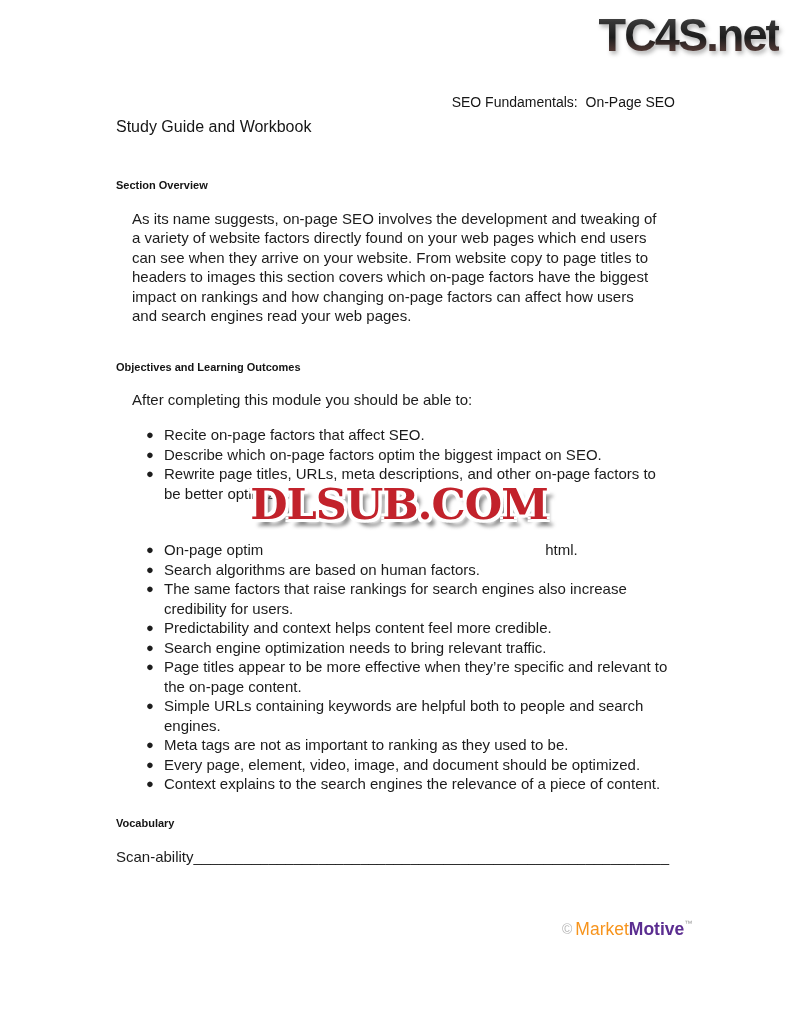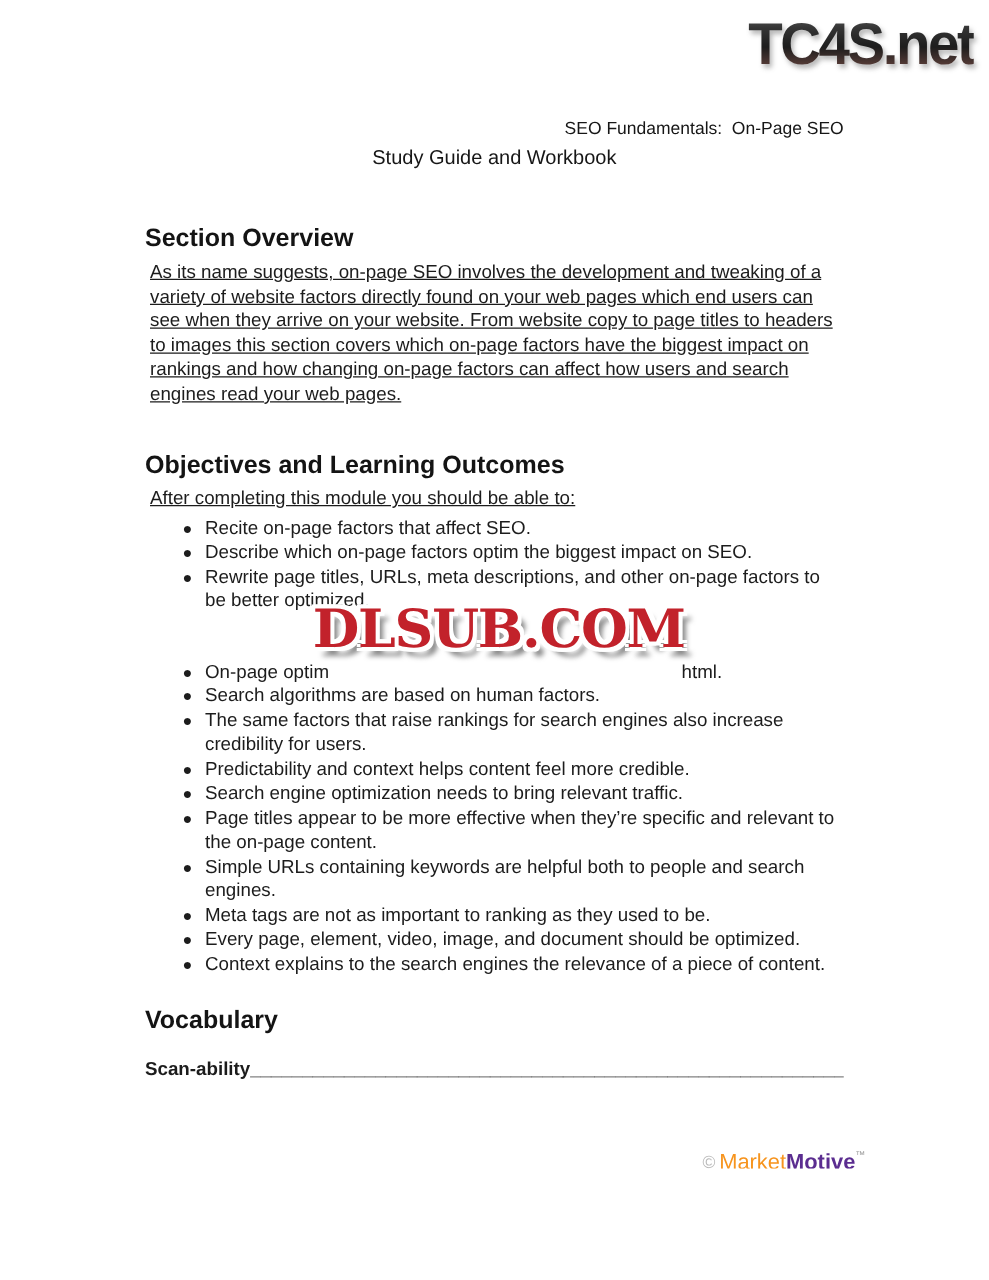--- a/index.html
+++ b/index.html
@@ -43,32 +43,31 @@
     font-size: 14px;
     font-weight: normal;
     text-align: right;
     white-space: pre-wrap;
     line-height: 1.25;
     color: #161616;
   }
   .subtitle {
     margin-top: 5px;
     font-size: 16px;
-    text-align: center;
     color: #161616;
   }
 
   h2.heading {
     margin: 0;
-    font-size: 20px;
+    font-size: 11px;
     font-weight: bold;
     line-height: 1.3;
     color: #141414;
   }
-  p.body-text { margin: 4px; text-decoration: underline; }
+  p.body-text { margin: 16px; }
 
   .sec-overview { margin-top: 41px; }
   .sec-objectives { margin-top: 34px; }
   .sec-takeaways { margin-top: 37px; }
   .sec-vocab { margin-top: 22px; }
 
   ul.bullets { list-style: none; margin: 0; padding: 0; }
   ul.bullets li {
     display: flex;
     align-items: flex-start;
@@ -78,21 +77,21 @@
     width: 18px;
     flex: 0 0 18px;
     font-size: 13px;
     line-height: 19.5px;
   }
   ul.bullets .li-text { flex: 1 1 auto; }
 
   .kt-gap { display: inline-block; width: 282px; }
 
   
-  .vocab-line1 { margin-top: 17px; white-space: nowrap; overflow: hidden; font-weight: bold; }
+  .vocab-line1 { margin-top: 17px; white-space: nowrap; overflow: hidden; }
   .vocab-line2 { margin-top: 7px; white-space: nowrap; overflow: hidden; }
   .underscores { letter-spacing: 0; color: #1c1c1c; }
 
   
   .watermark {
     position: absolute;
     left: 249px;
     top: 481px;
     width: 300px;
     text-align: center;

